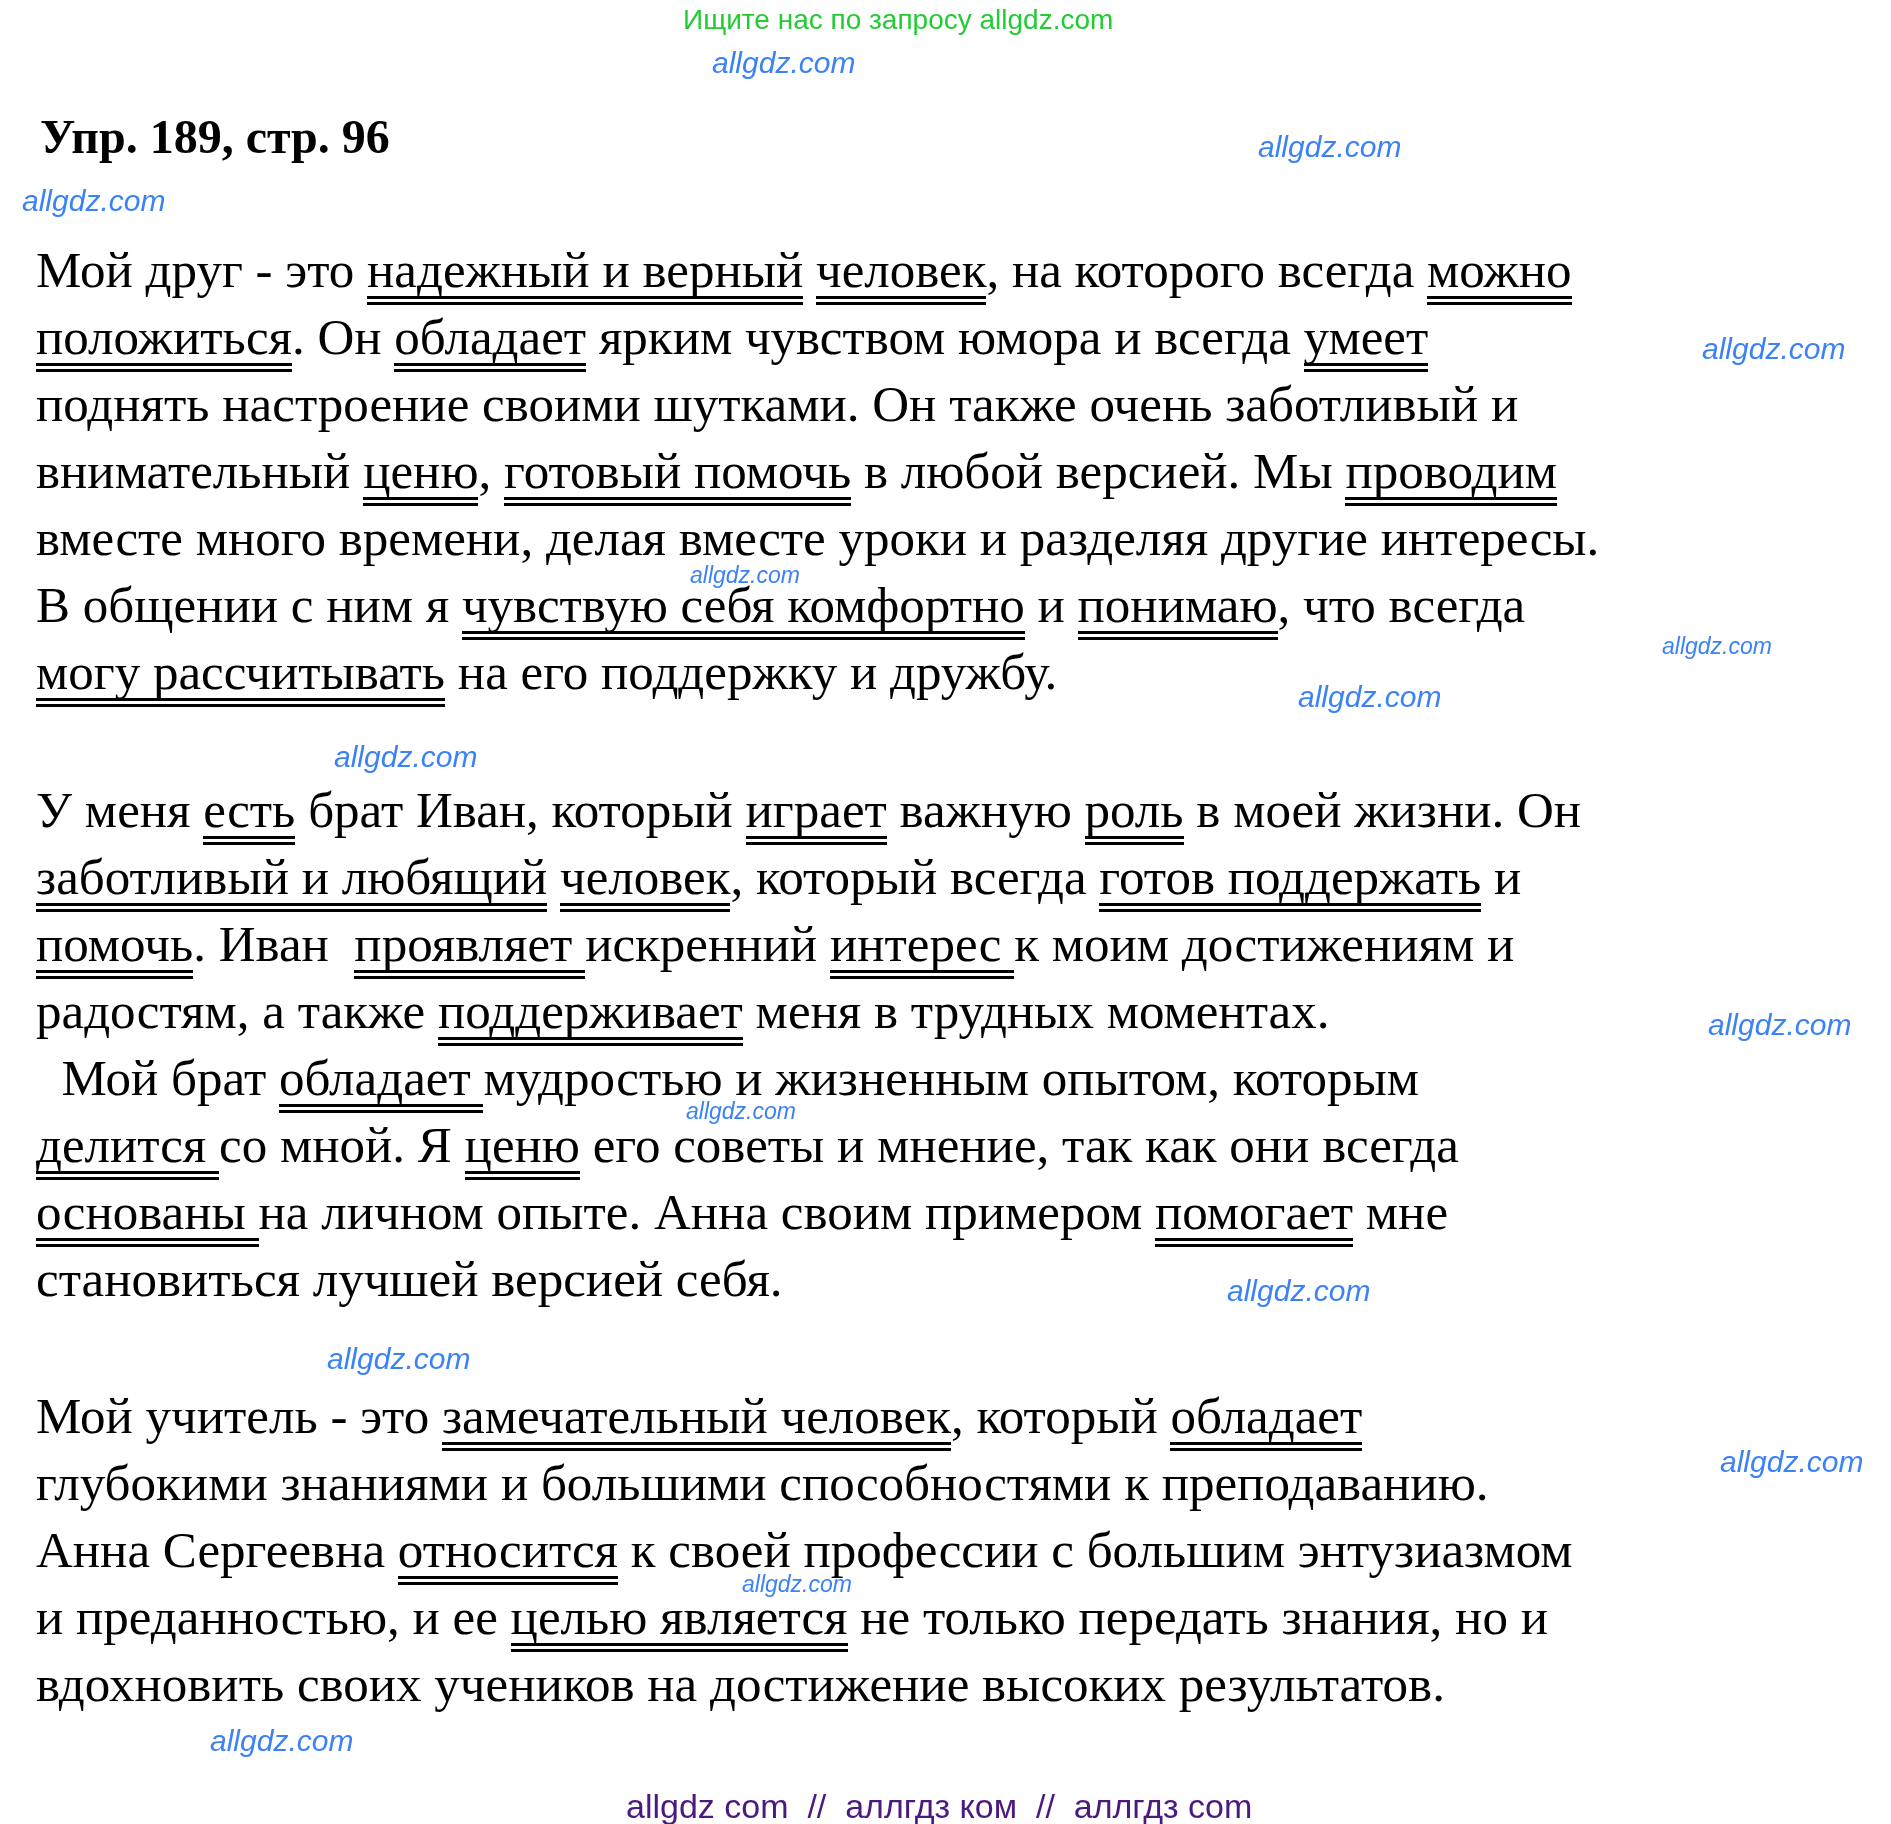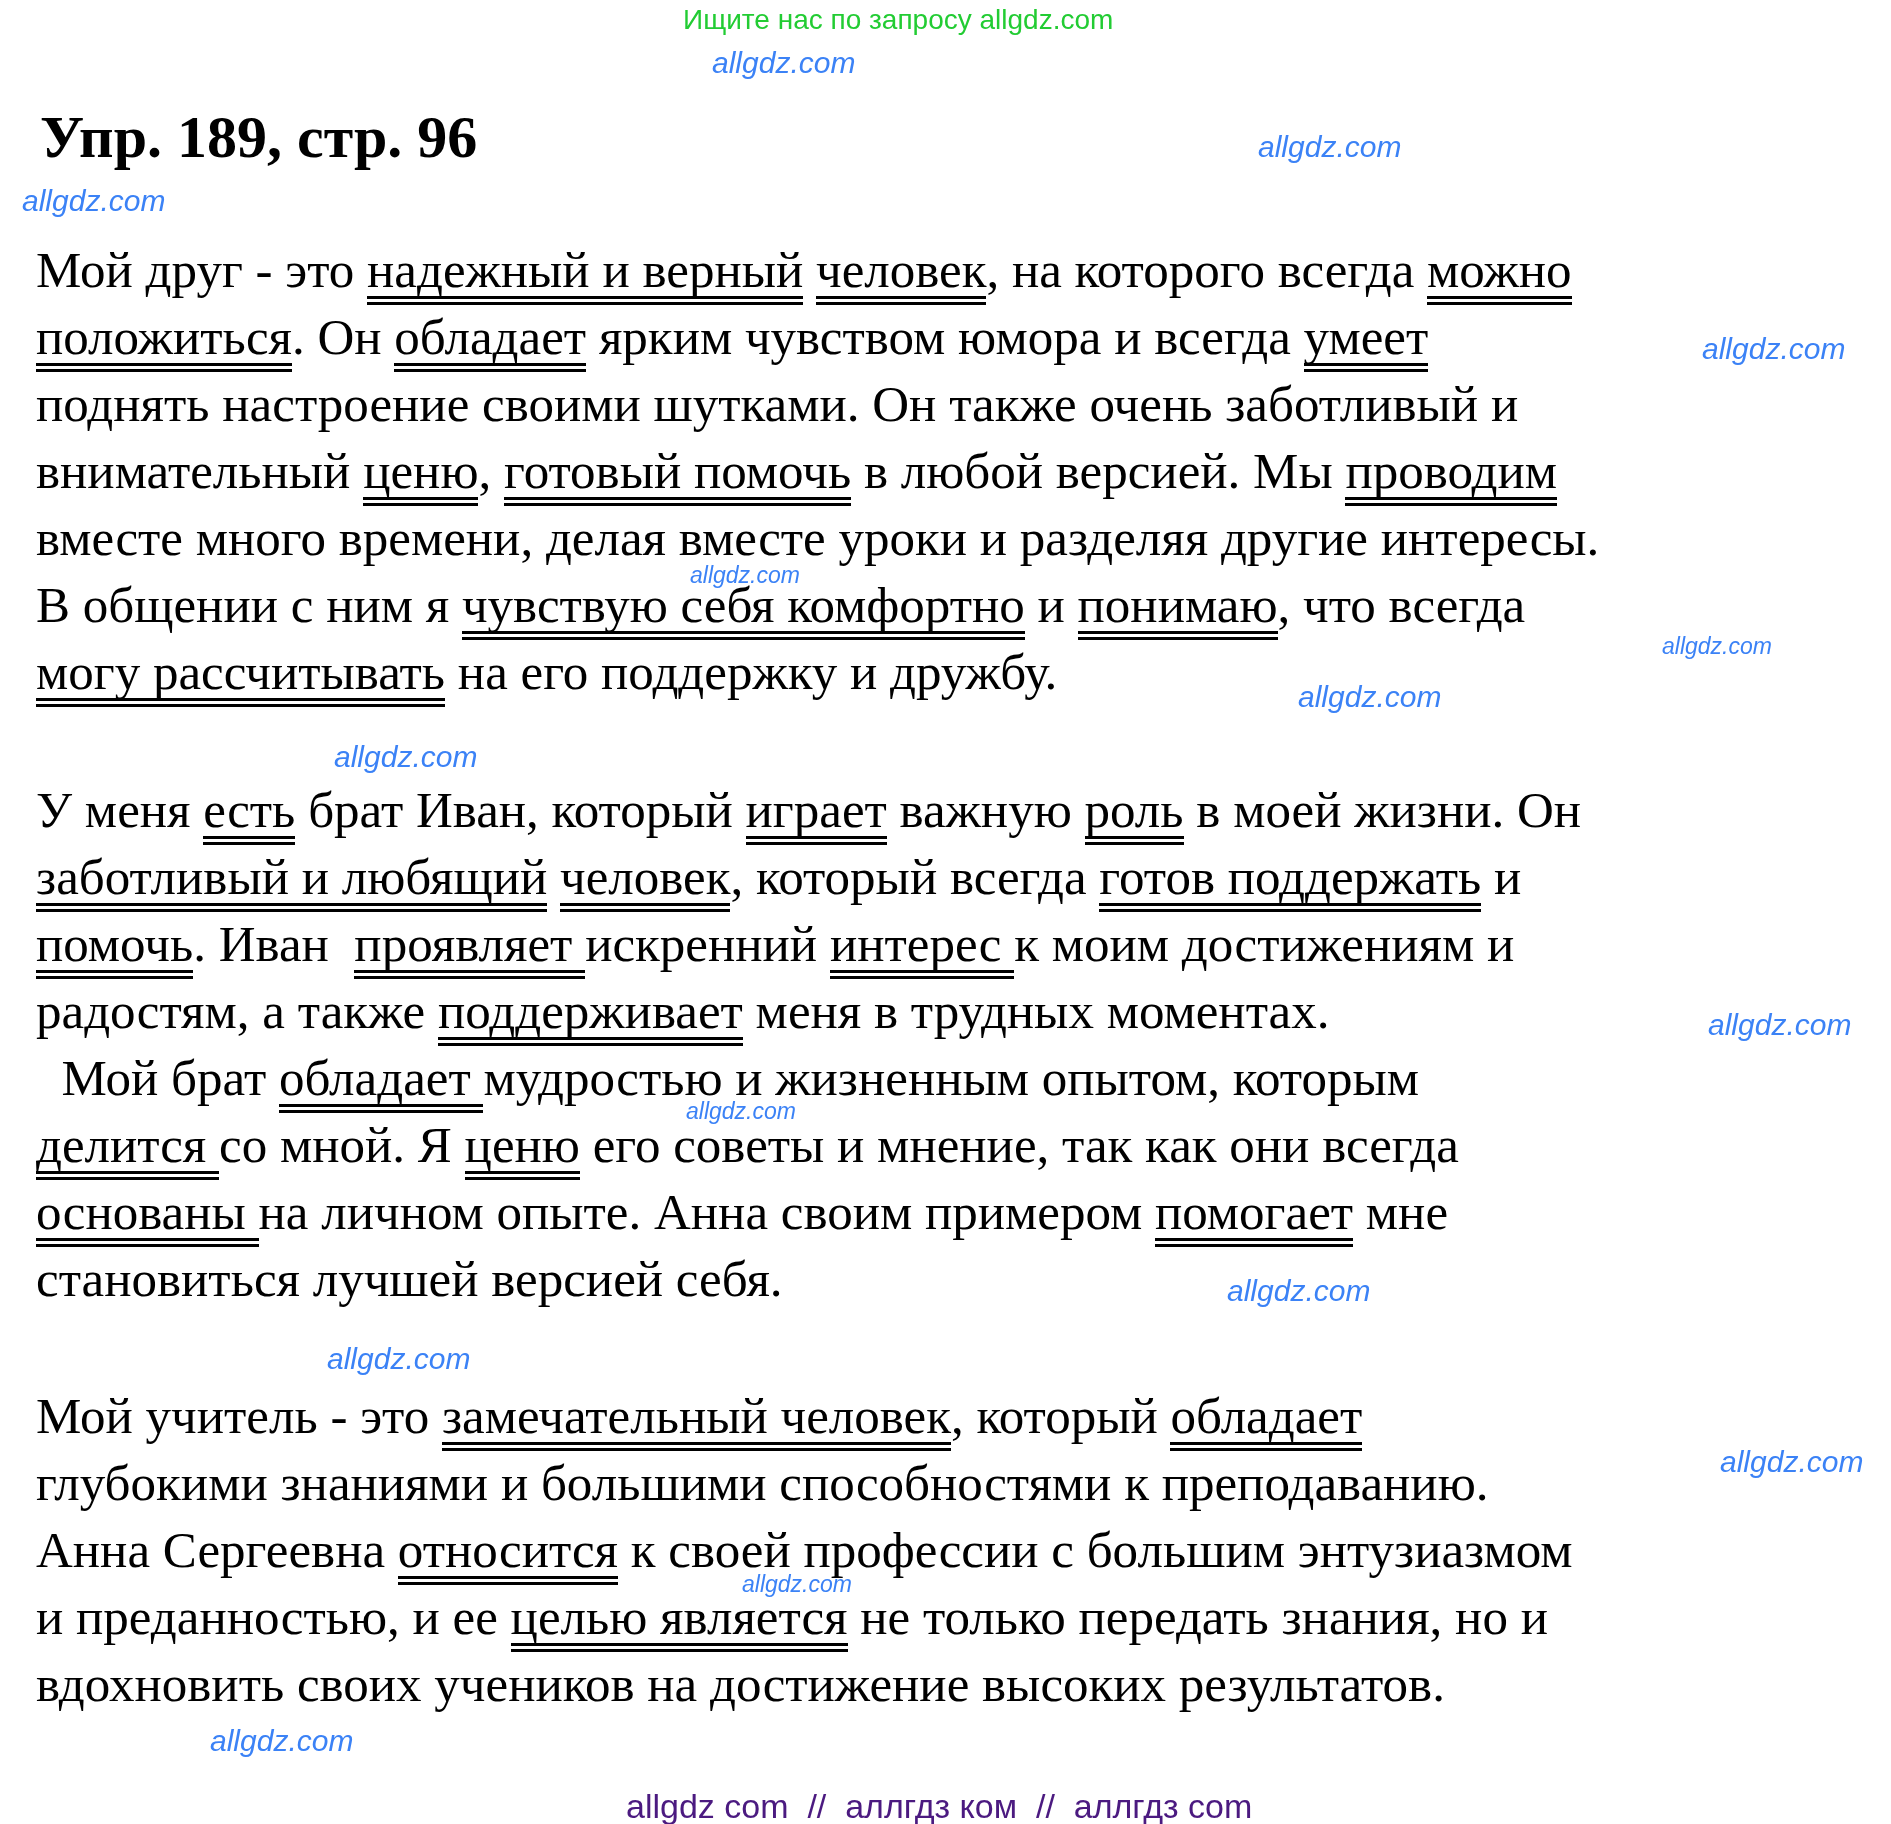--- a/index.html
+++ b/index.html
@@ -1,21 +1,21 @@
 <!DOCTYPE html>
 <html><head>
 <meta charset="utf-8">
 <style>
   html, body { margin:0; padding:0; background:#ffffff; }
   body { width:1891px; height:1824px; position:relative; overflow:hidden; }
   .abs { position:absolute; white-space:pre; }
   .promo { font-family:"Liberation Sans", sans-serif; font-size:28px; line-height:40px; }
   .wm { font-family:"Liberation Sans", sans-serif; font-size:30px; line-height:34px; color:#3b82f6;font-style:italic; }
   .wm.small { font-size:23px; line-height:26px; }
-  .title { font-family:"Liberation Serif", serif; font-weight:bold; font-size:60px; line-height:66px; color:#000; }
+  .title { font-family:"Liberation Serif", serif; font-weight:bold; font-size:48px; line-height:66px; color:#000; }
   .line { font-family:"Liberation Serif", serif; font-size:51px; line-height:60px; color:#000; left:36px; }
   .u {
     text-decoration: none;
     background-image:
       linear-gradient(#000,#000),
       linear-gradient(#000,#000);
     background-repeat:no-repeat;
     background-size:100% 3px, 100% 3px;
     background-position: 0 calc(100% - 1px), 0 calc(100% - 7px);
     padding-bottom:8px;

